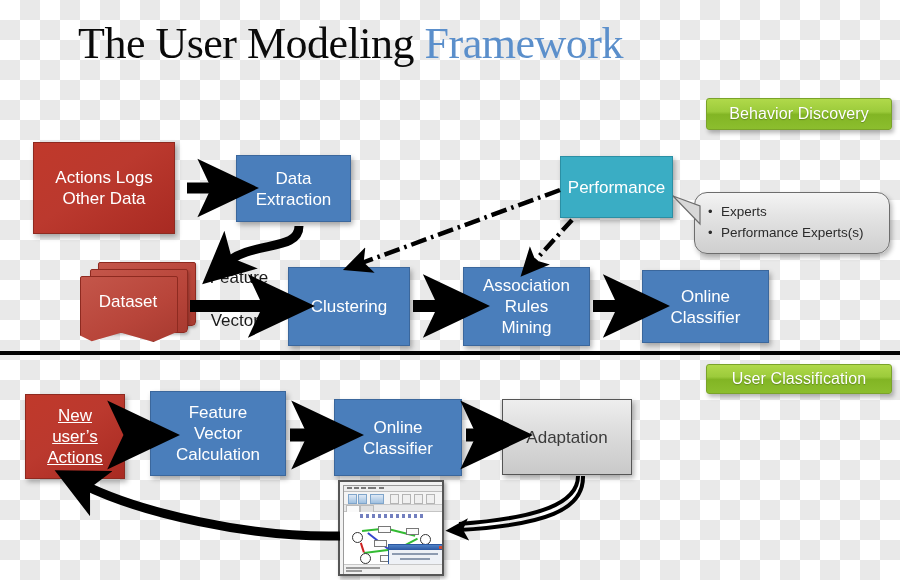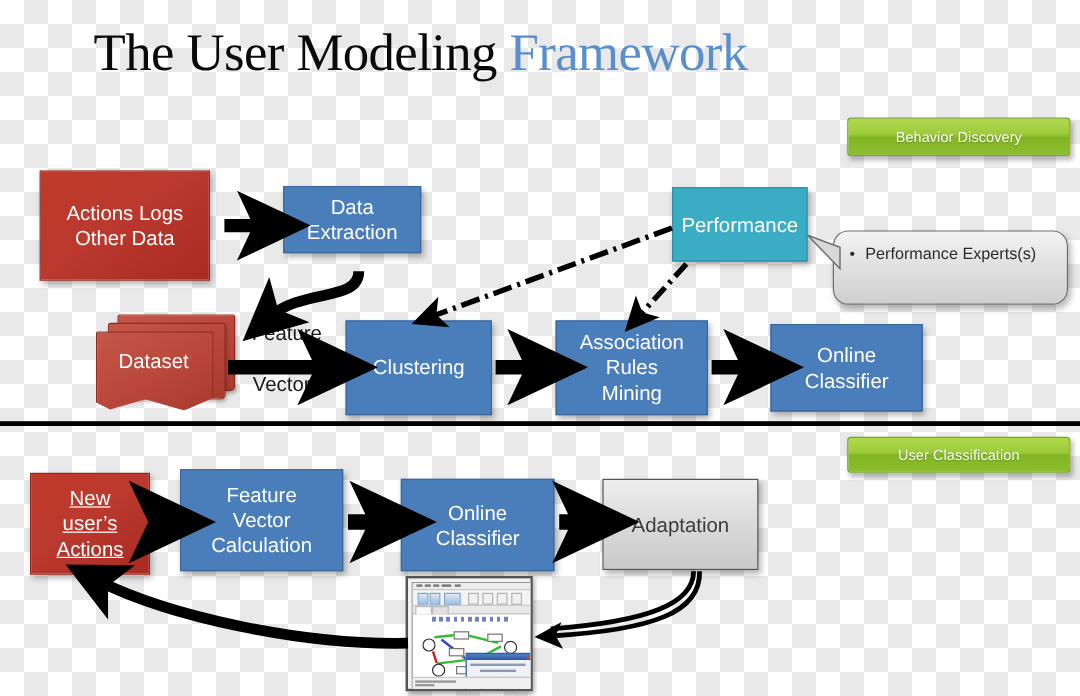--- a/index.html
+++ b/index.html
@@ -40,21 +40,21 @@
   #title .t-blue  { color: #5b8fcb; }
 
   
   .badge {
     position: absolute;
     box-sizing: border-box;
     display: flex;
     align-items: center;
     justify-content: center;
     color: #ffffff;
-    font-size: 12px;
+    font-size: 16px;
     font-weight: 500;
     letter-spacing: 0.1px;
     white-space: nowrap;
     border-radius: 3px;
     border: 1px solid #7aa32a;
     background: linear-gradient(180deg, #b0d94a 0%, #9ccb3b 42%, #82b524 52%, #8cbe2e 100%);
     box-shadow: 2px 3px 4px rgba(0,0,0,0.28);
     text-shadow: 0 1px 1px rgba(0,0,0,0.25);
   }
   #badge-behavior    { left: 706px; top: 98px;  width: 186px; height: 32px; }
@@ -87,21 +87,21 @@
     border: 1px solid #2b8fa4;
   }
   .node.grey {
     background: linear-gradient(180deg, #eeeeee 0%, #dcdcdc 45%, #c9c9c9 100%);
     border: 1px solid #555555;
     color: #3b3b3b;
   }
 
   
   #n-actions     { left: 33px;  top: 142px; width: 142px; height: 92px; }
-  #n-dataextr    { left: 236px; top: 155px; width: 115px; height: 56px; text-align: center; }
+  #n-dataextr    { left: 236px; top: 155px; width: 115px; height: 67px; text-align: center; }
   #n-validation  { left: 560px; top: 156px; width: 113px; height: 62px; }
   #n-clustering  { left: 288px; top: 267px; width: 122px; height: 79px; }
   #n-assoc       { left: 463px; top: 267px; width: 127px; height: 79px; }
   #n-online1     { left: 642px; top: 270px; width: 127px; height: 73px; }
 
   
   #n-newuser     { left: 25px;  top: 394px; width: 100px; height: 85px; text-decoration: underline; }
   #n-featvec     { left: 150px; top: 391px; width: 136px; height: 85px; }
   #n-online2     { left: 334px; top: 399px; width: 128px; height: 77px; }
   #n-adaptation  { left: 502px; top: 399px; width: 130px; height: 76px; }
@@ -315,20 +315,21 @@
     <div class="doc-layer" id="doc2"></div>
     <div class="doc-layer" id="doc1"></div>
     <div id="dataset-label">Dataset</div>
   </div>
 
   <div class="plainlabel" id="lbl-feature">Feature</div>
   <div class="plainlabel" id="lbl-vectors">Vectors</div>
 
   <div id="callout">
     <ul>
+      <li>Experts</li>
       <li>Performance Experts(s)</li>
     </ul>
   </div>
 
   <div class="node red" id="n-newuser">New<br>user’s<br>Actions</div>
   <div class="node blue" id="n-featvec">Feature<br>Vector<br>Calculation</div>
   <div class="node blue" id="n-online2">Online<br>Classifier</div>
   <div class="node grey" id="n-adaptation">Adaptation</div>
 
   <div id="thumb">

